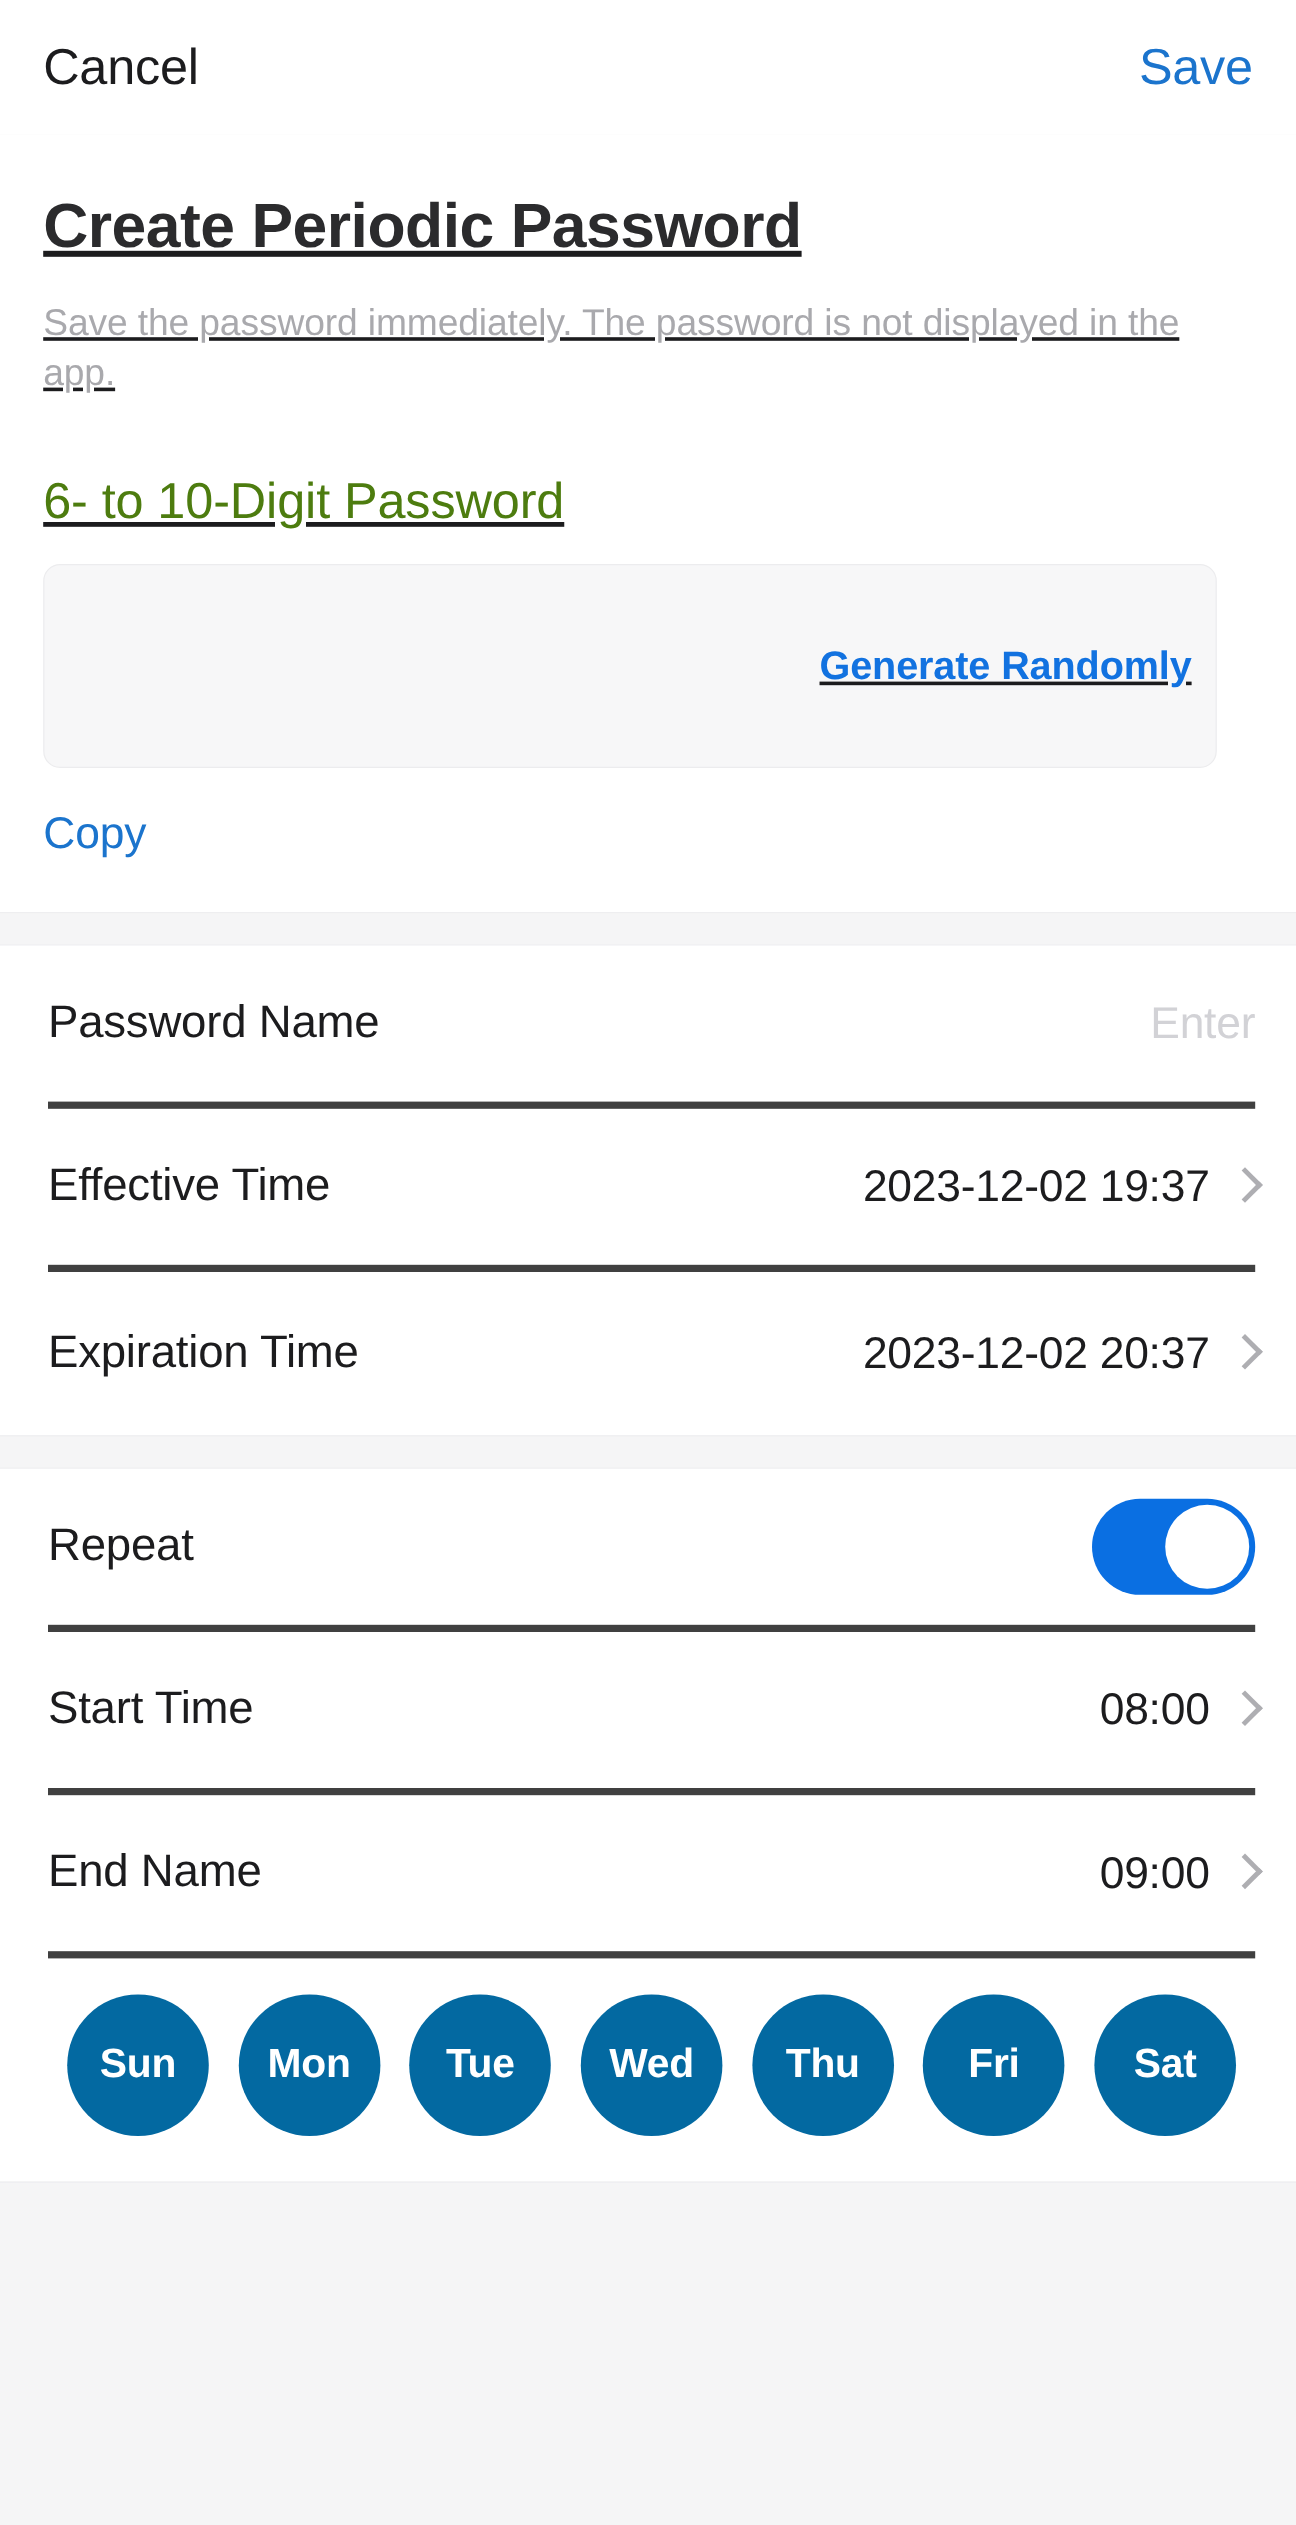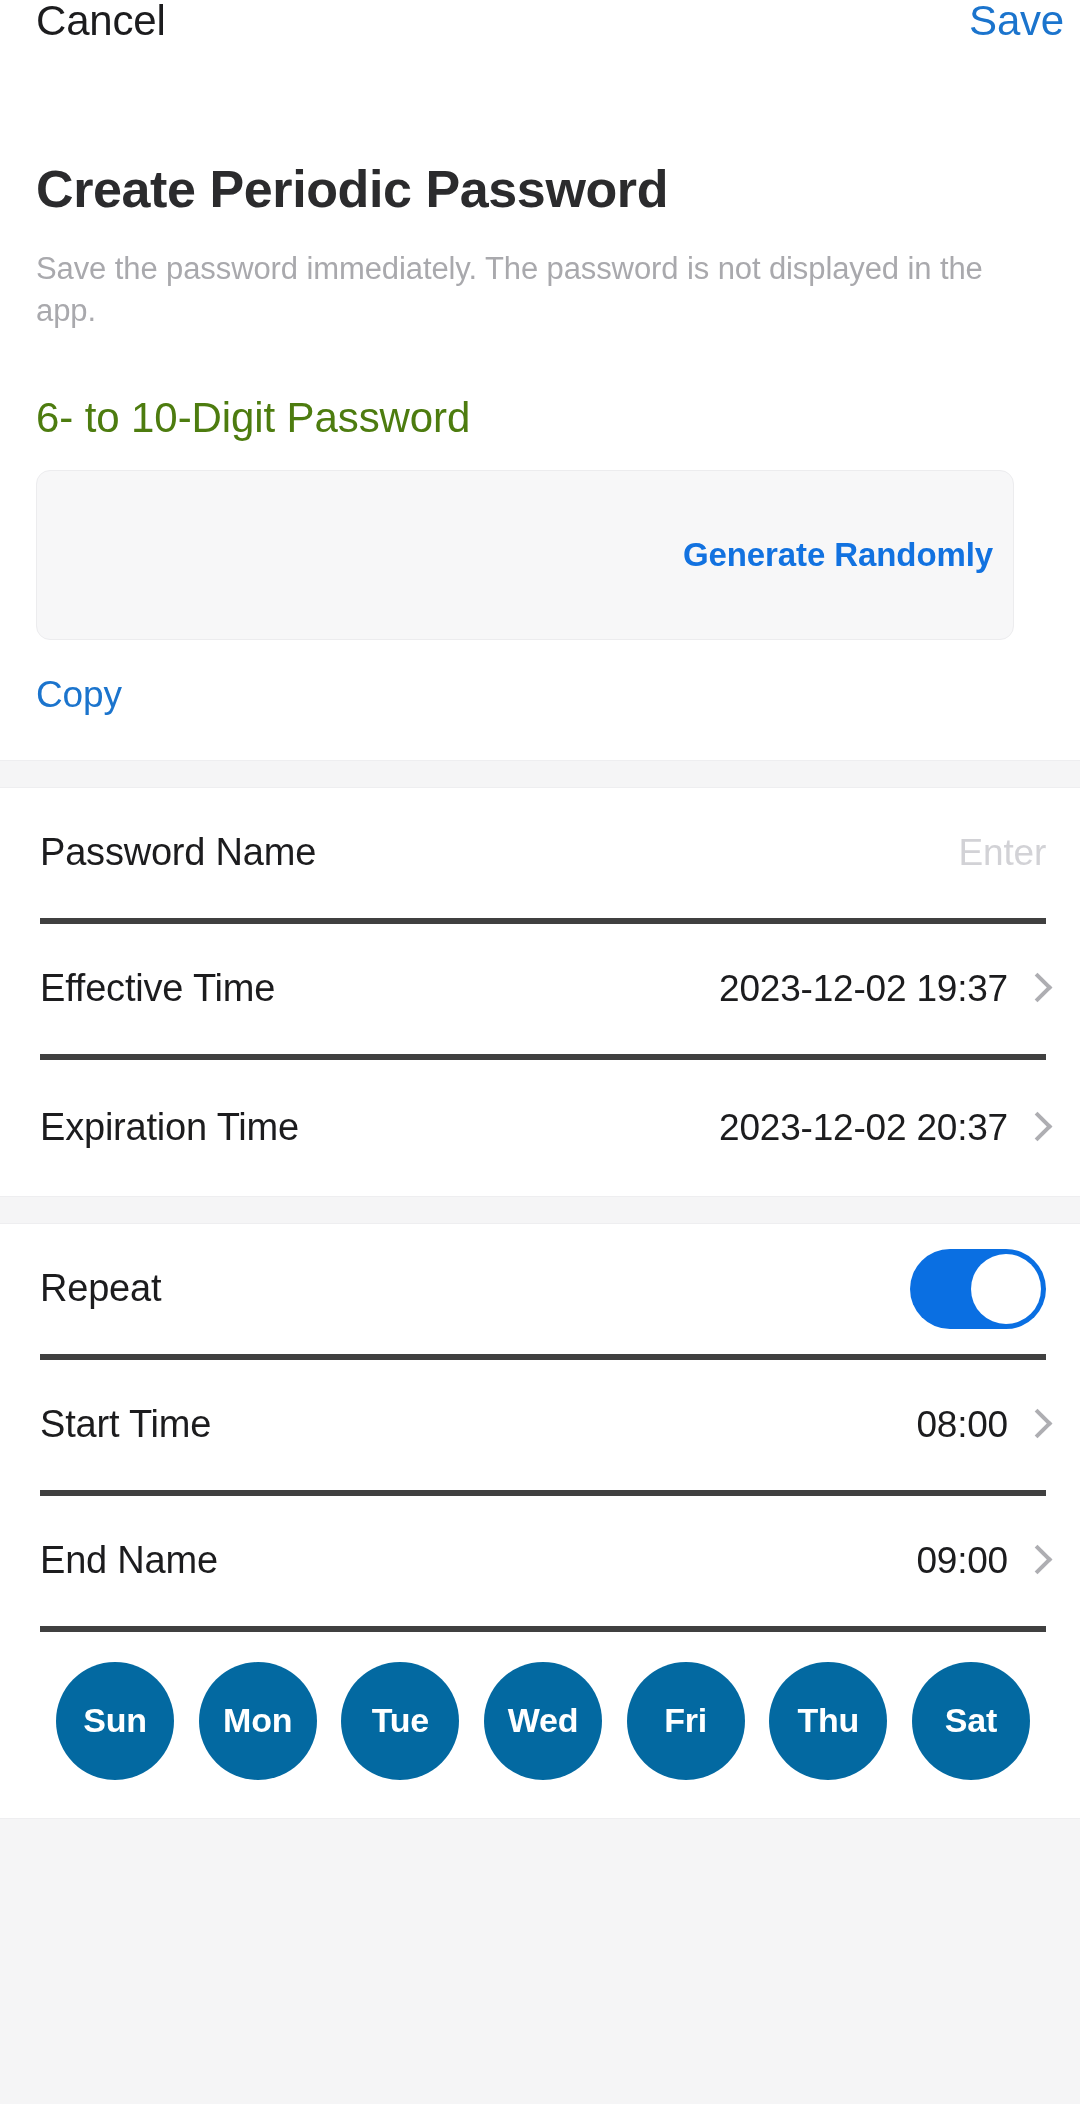--- a/index.html
+++ b/index.html
@@ -25,41 +25,43 @@
     display: flex;
     flex-direction: column;
   }
 
   
   .navbar {
     background: #ffffff;
     height: 112px;
     flex: 0 0 112px;
     display: flex;
+    align-items: center;
     justify-content: space-between;
-    padding: 0 16px 0 36px;
+    padding: 0 36px 0 36px;
   }
   .nav-cancel {
     font-size: 42px;
     color: #1c1c1e;
     line-height: 1;
     letter-spacing: -0.2px;
   }
   .nav-save {
     font-size: 42px;
     color: #1b74cd;
     line-height: 1;
     letter-spacing: -0.2px;
   }
 
   
   .top-card {
     background: #ffffff;
     padding: 0 36px 0 36px;
     flex: 0 0 auto;
+    text-decoration: underline;
   }
 
   .page-title {
     font-size: 52px;
     font-weight: bold;
     color: #2b2b2d;
     letter-spacing: -0.4px;
     padding-top: 48px;
     line-height: 1.12;
   }
@@ -296,22 +298,22 @@
         <span class="row-value">09:00</span>
         <span class="chevron"></span>
       </div>
     </div>
 
     <div class="weekdays">
       <div class="day">Sun</div>
       <div class="day">Mon</div>
       <div class="day">Tue</div>
       <div class="day">Wed</div>
+      <div class="day">Thu</div>
       <div class="day">Fri</div>
-      <div class="day">Thu</div>
       <div class="day">Sat</div>
     </div>
 
   </div>
 
   <div class="bottom-fill"></div>
 
 </div>
 
 </body></html>

